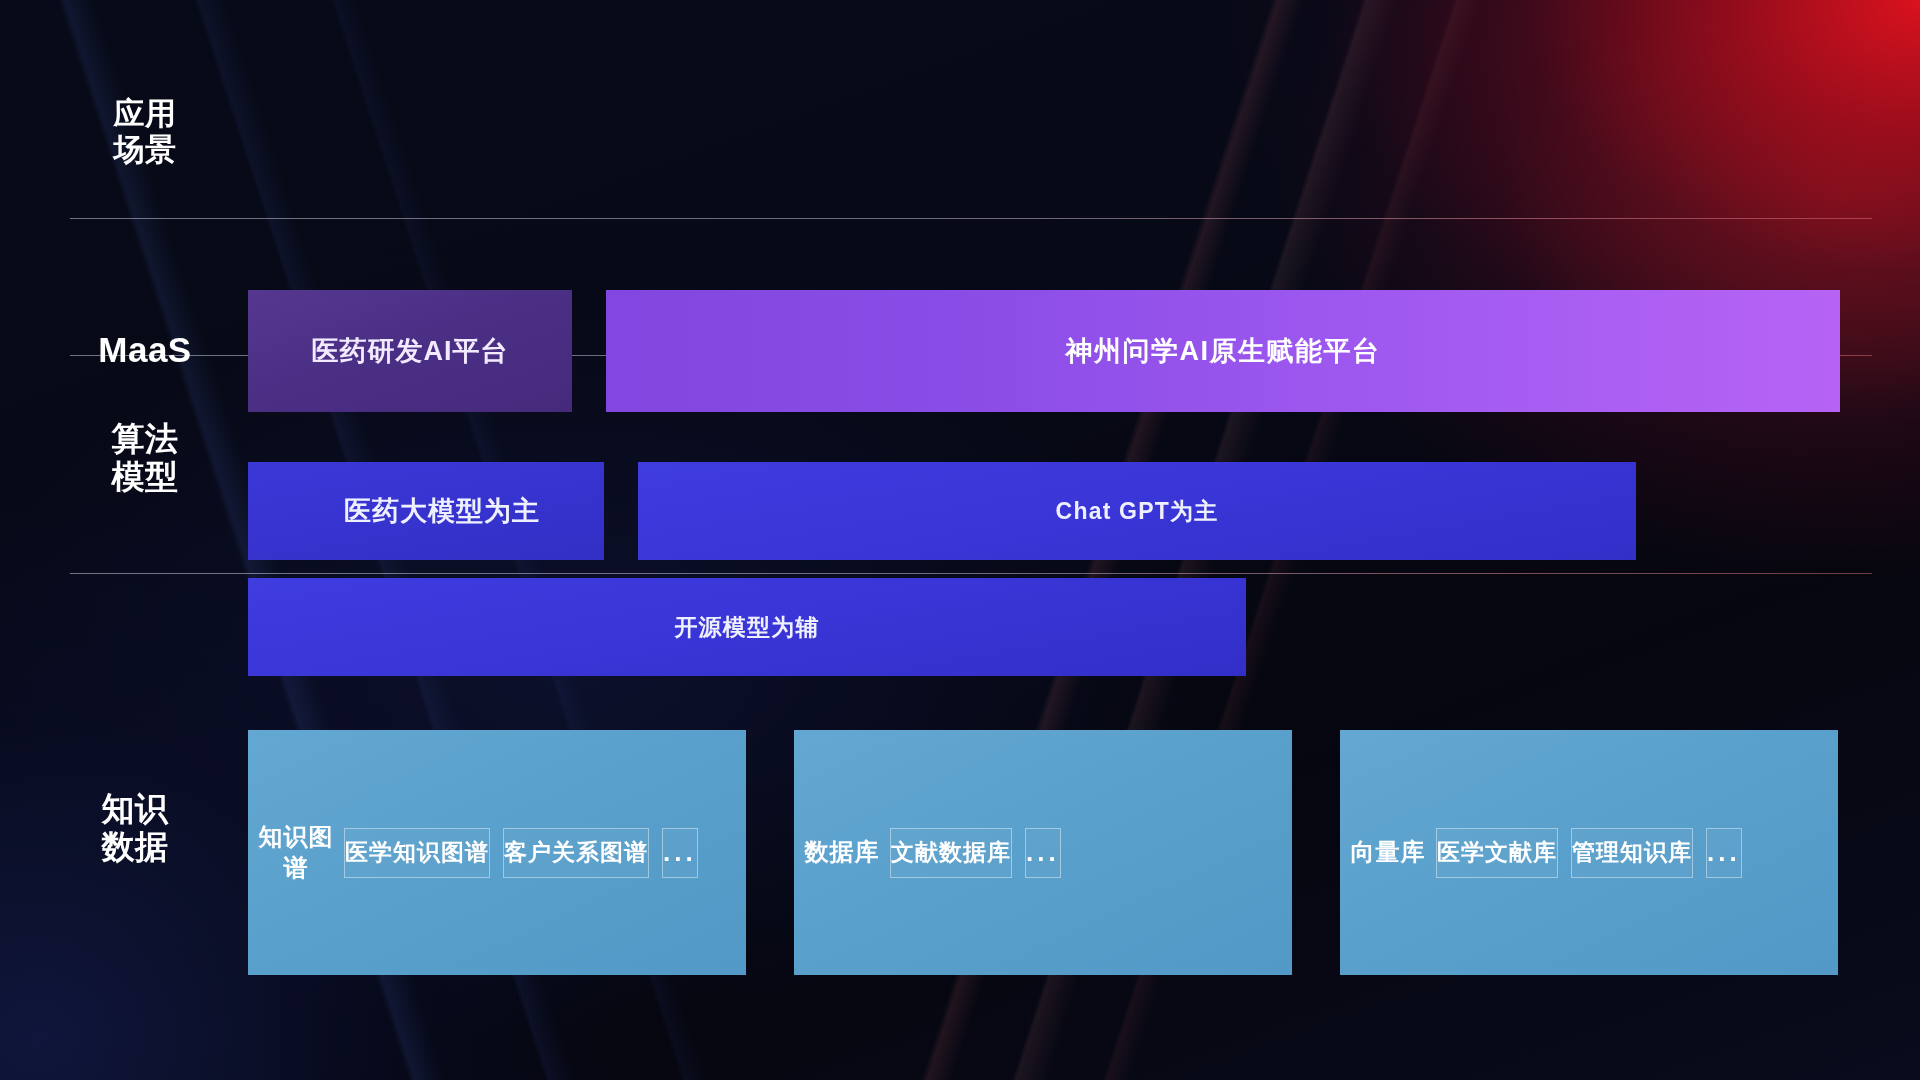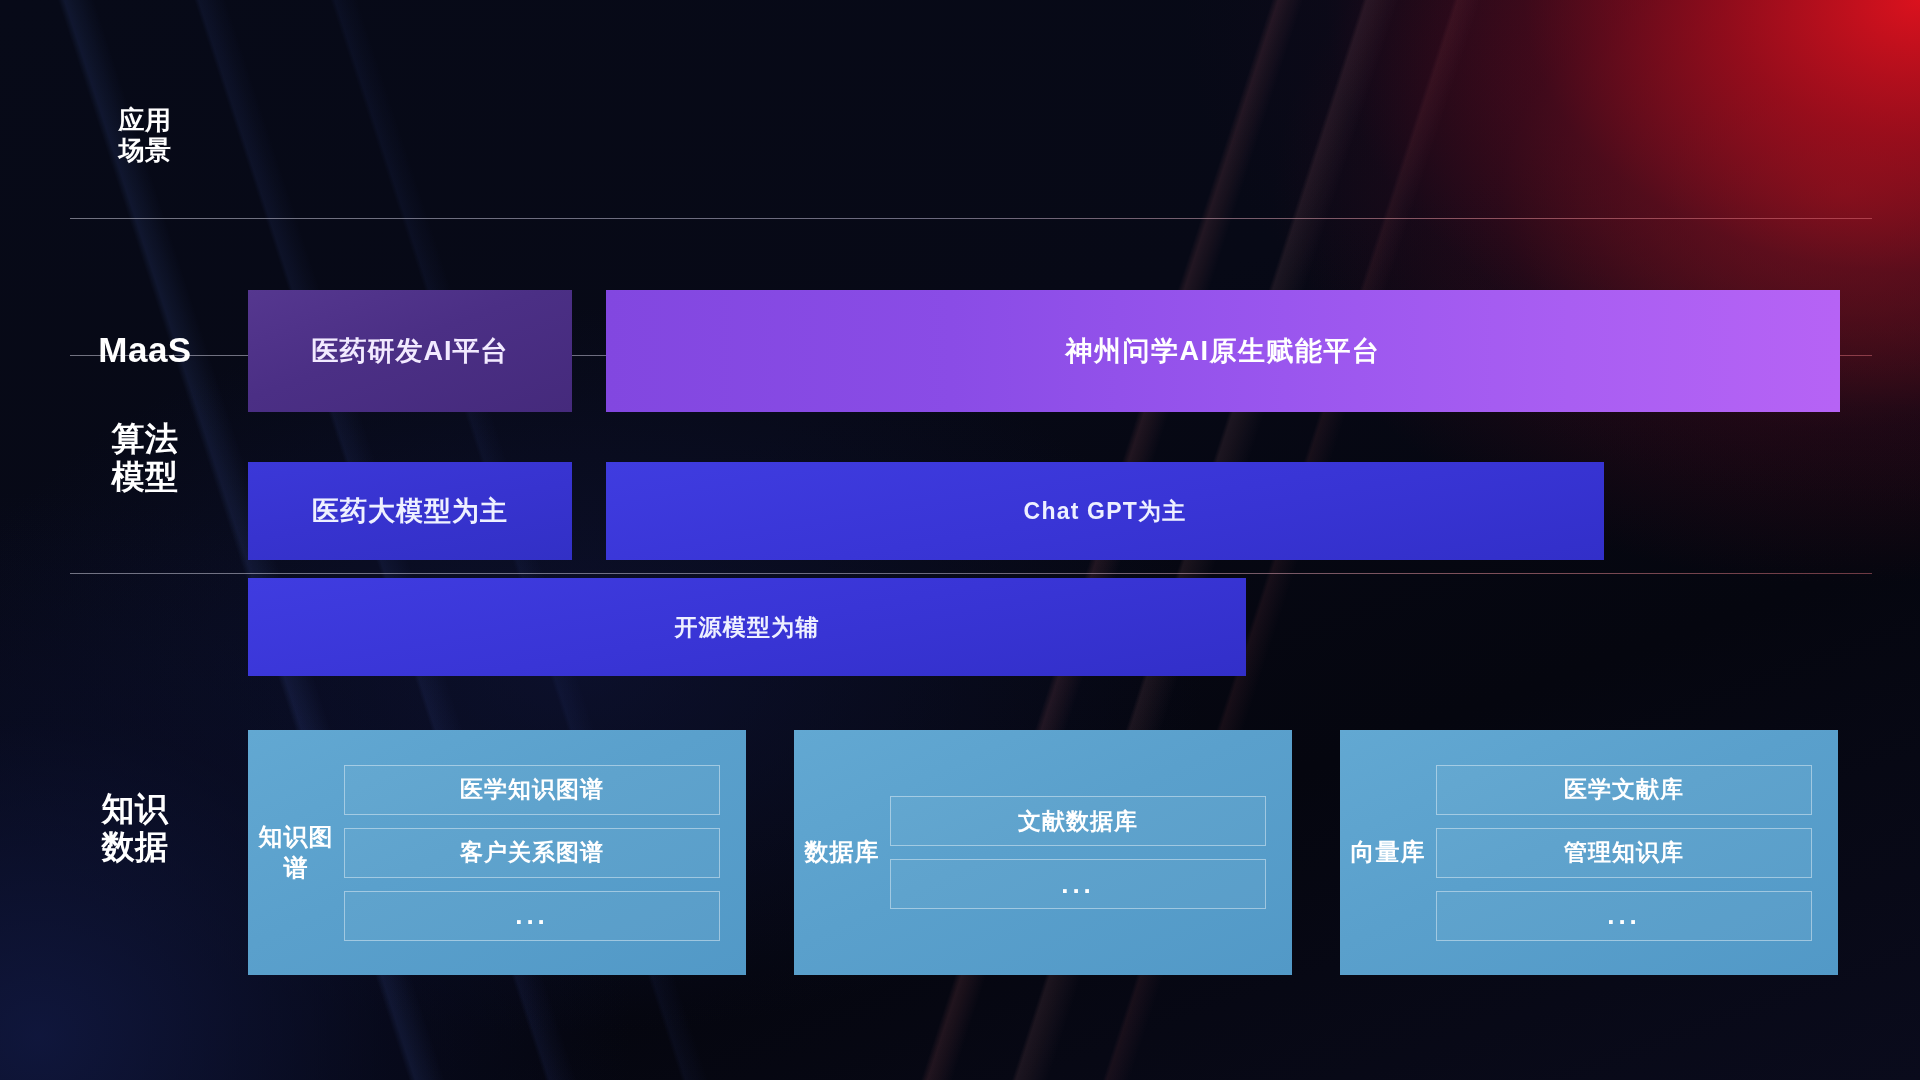--- a/index.html
+++ b/index.html
@@ -59,61 +59,61 @@
     background:linear-gradient(90deg,#8247e0 0%,#8a4ce6 28%,#9a56ee 55%,#a95ef2 78%,#b663f5 100%);
     color:#ffffff;font-size:27px;font-weight:700;letter-spacing:1.5px;
   }
 
   
   .algo{position:absolute;left:248px;top:462px;display:flex;flex-direction:column;gap:18px;}
   .algo-line{display:flex;gap:34px;}
   .algo-left{
     width:324px;height:98px;display:flex;align-items:center;justify-content:center;
     background:linear-gradient(170deg,#3b38d8 0%,#3733cf 50%,#3230c6 100%);
-    color:#eef0ff;font-size:27px;font-weight:700;letter-spacing:1px;
+    color:#eef0ff;font-size:27px;font-weight:700;letter-spacing:1px;padding-left:32px;
   }
   .algo-right{
     width:998px;height:98px;display:flex;align-items:center;justify-content:center;
     background:linear-gradient(170deg,#3f3ce0 0%,#3935d6 50%,#322fc9 100%);
     color:#eef0ff;font-size:23px;font-weight:700;letter-spacing:1.2px;
   }
 
   
   .knowledge{position:absolute;left:248px;top:730px;display:flex;gap:48px;}
   .kpanel{
     width:498px;height:245px;display:flex;align-items:center;
     background:linear-gradient(155deg,#62a8d2 0%,#5aa0cc 45%,#5299c7 100%);
     padding:0 14px 0 0;box-sizing:border-box;
   }
   .kpanel-label{
     width:96px;flex:0 0 96px;text-align:center;color:#ffffff;
     font-size:24px;font-weight:700;line-height:1.26;letter-spacing:1px;
     word-break:break-all;padding:0 8px;box-sizing:border-box;
   }
-  .kitems{flex:1;display:flex;flex-direction:column;gap:13px;padding-right:12px;}
+  .kitems{flex:1;display:flex;flex-direction:row;gap:13px;padding-right:12px;}
   .kitem{
     height:48px;display:flex;align-items:center;justify-content:center;
     border:1px solid rgba(255,255,255,.42);
     color:#ffffff;font-size:23px;font-weight:700;letter-spacing:1px;
     background:rgba(255,255,255,.035);
   }
   .kitem.ellipsis{font-size:26px;letter-spacing:4px;}
 </style>
 </head>
 <body>
 
 <div id="stage">
   <div class="streaks"></div>
   <div class="grainy"></div>
 
   <div class="divider" style="top:218px"></div>
   <div class="divider" style="top:355px"></div>
   <div class="divider" style="top:573px"></div>
 
-  <div class="rowlabel" style="left:70px;top:105px;width:150px;font-size:26px">
+  <div class="rowlabel" style="left:70px;top:96px;width:150px;font-size:31px">
     <div>应用</div>
     <div>场景</div>
   </div>
 
 
   <div class="rowlabel" style="left:70px;top:330px;width:150px;font-size:35px">
     <div>MaaS</div>
   </div>
 
   <div class="maas">

